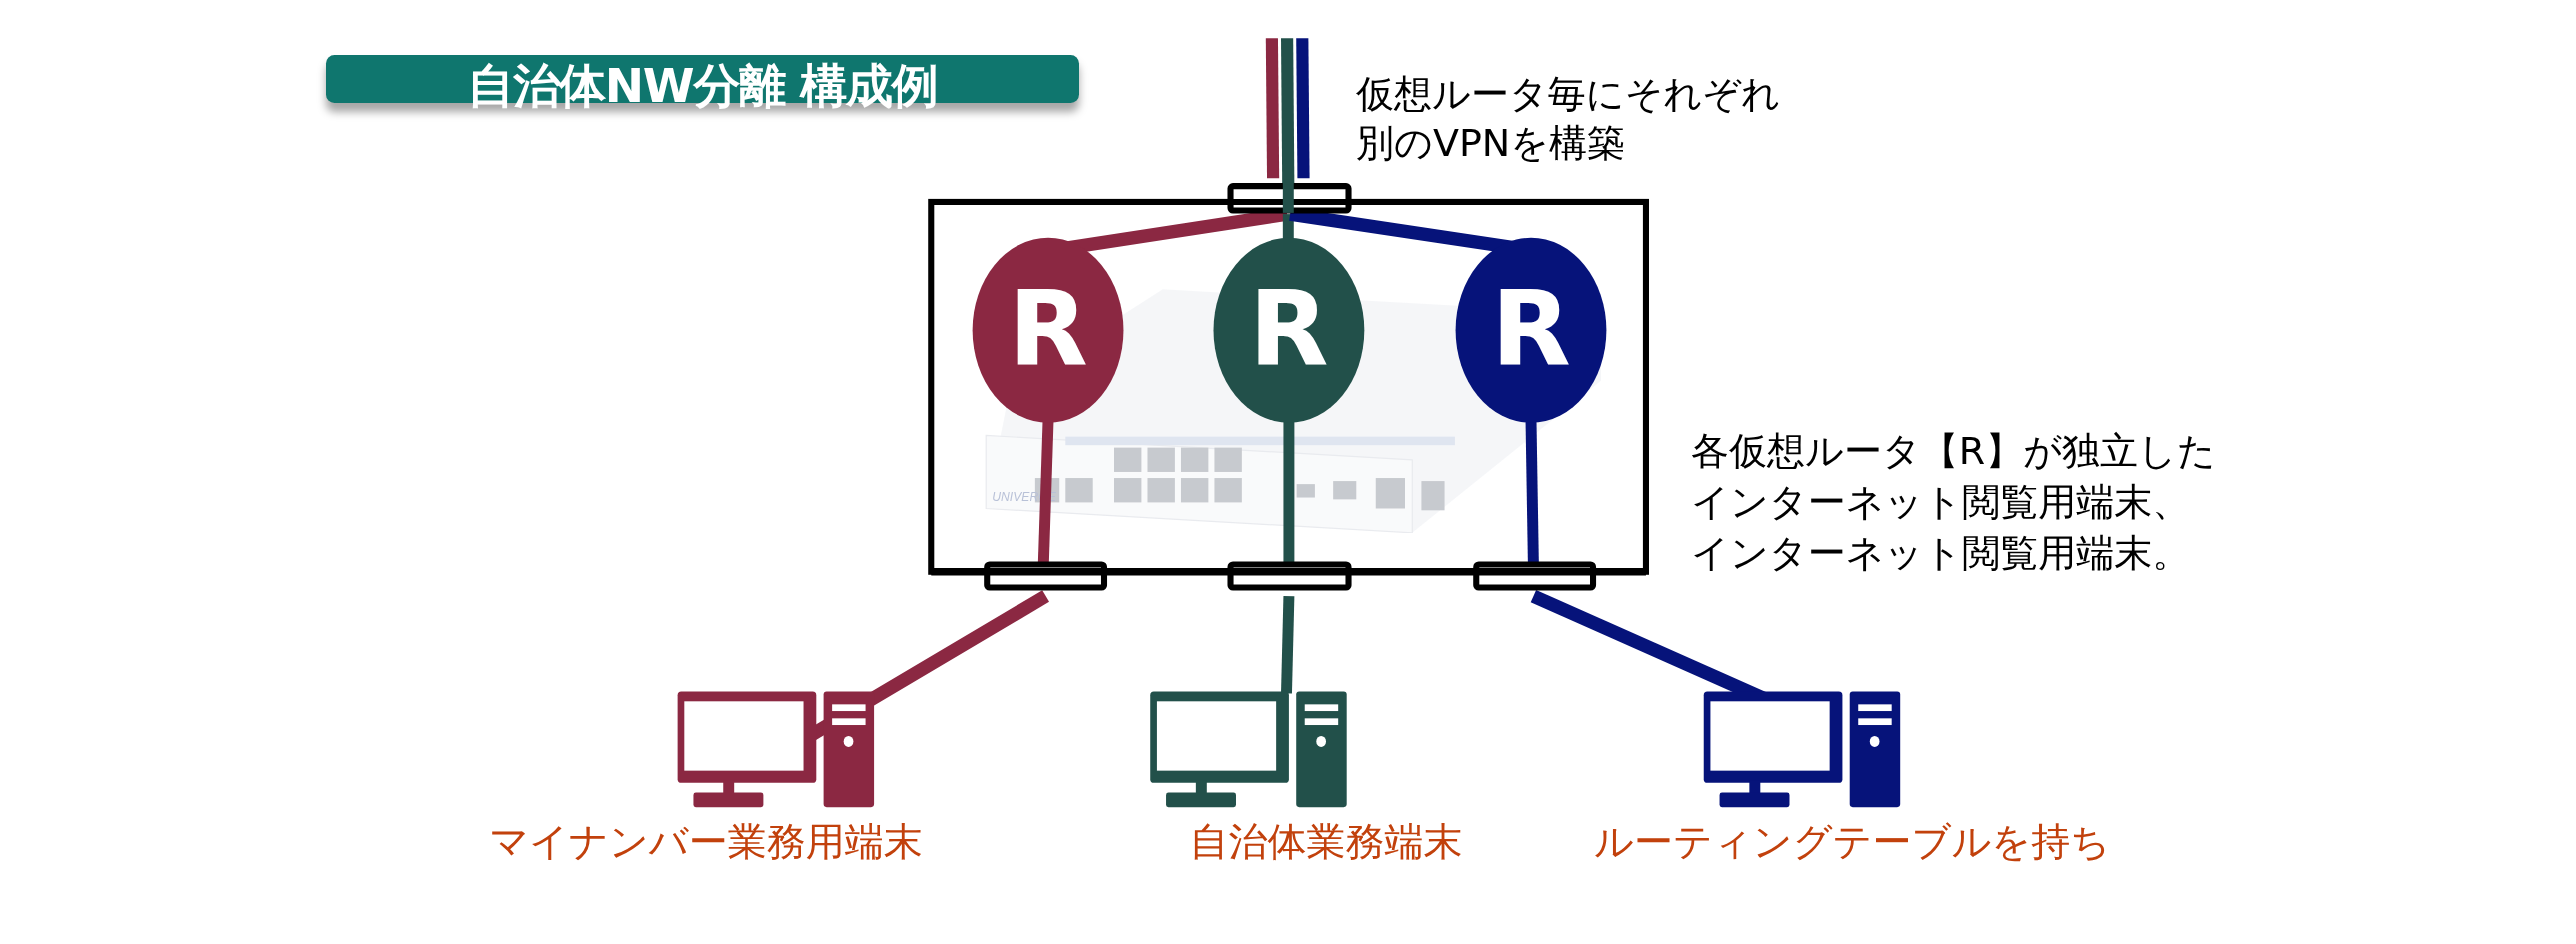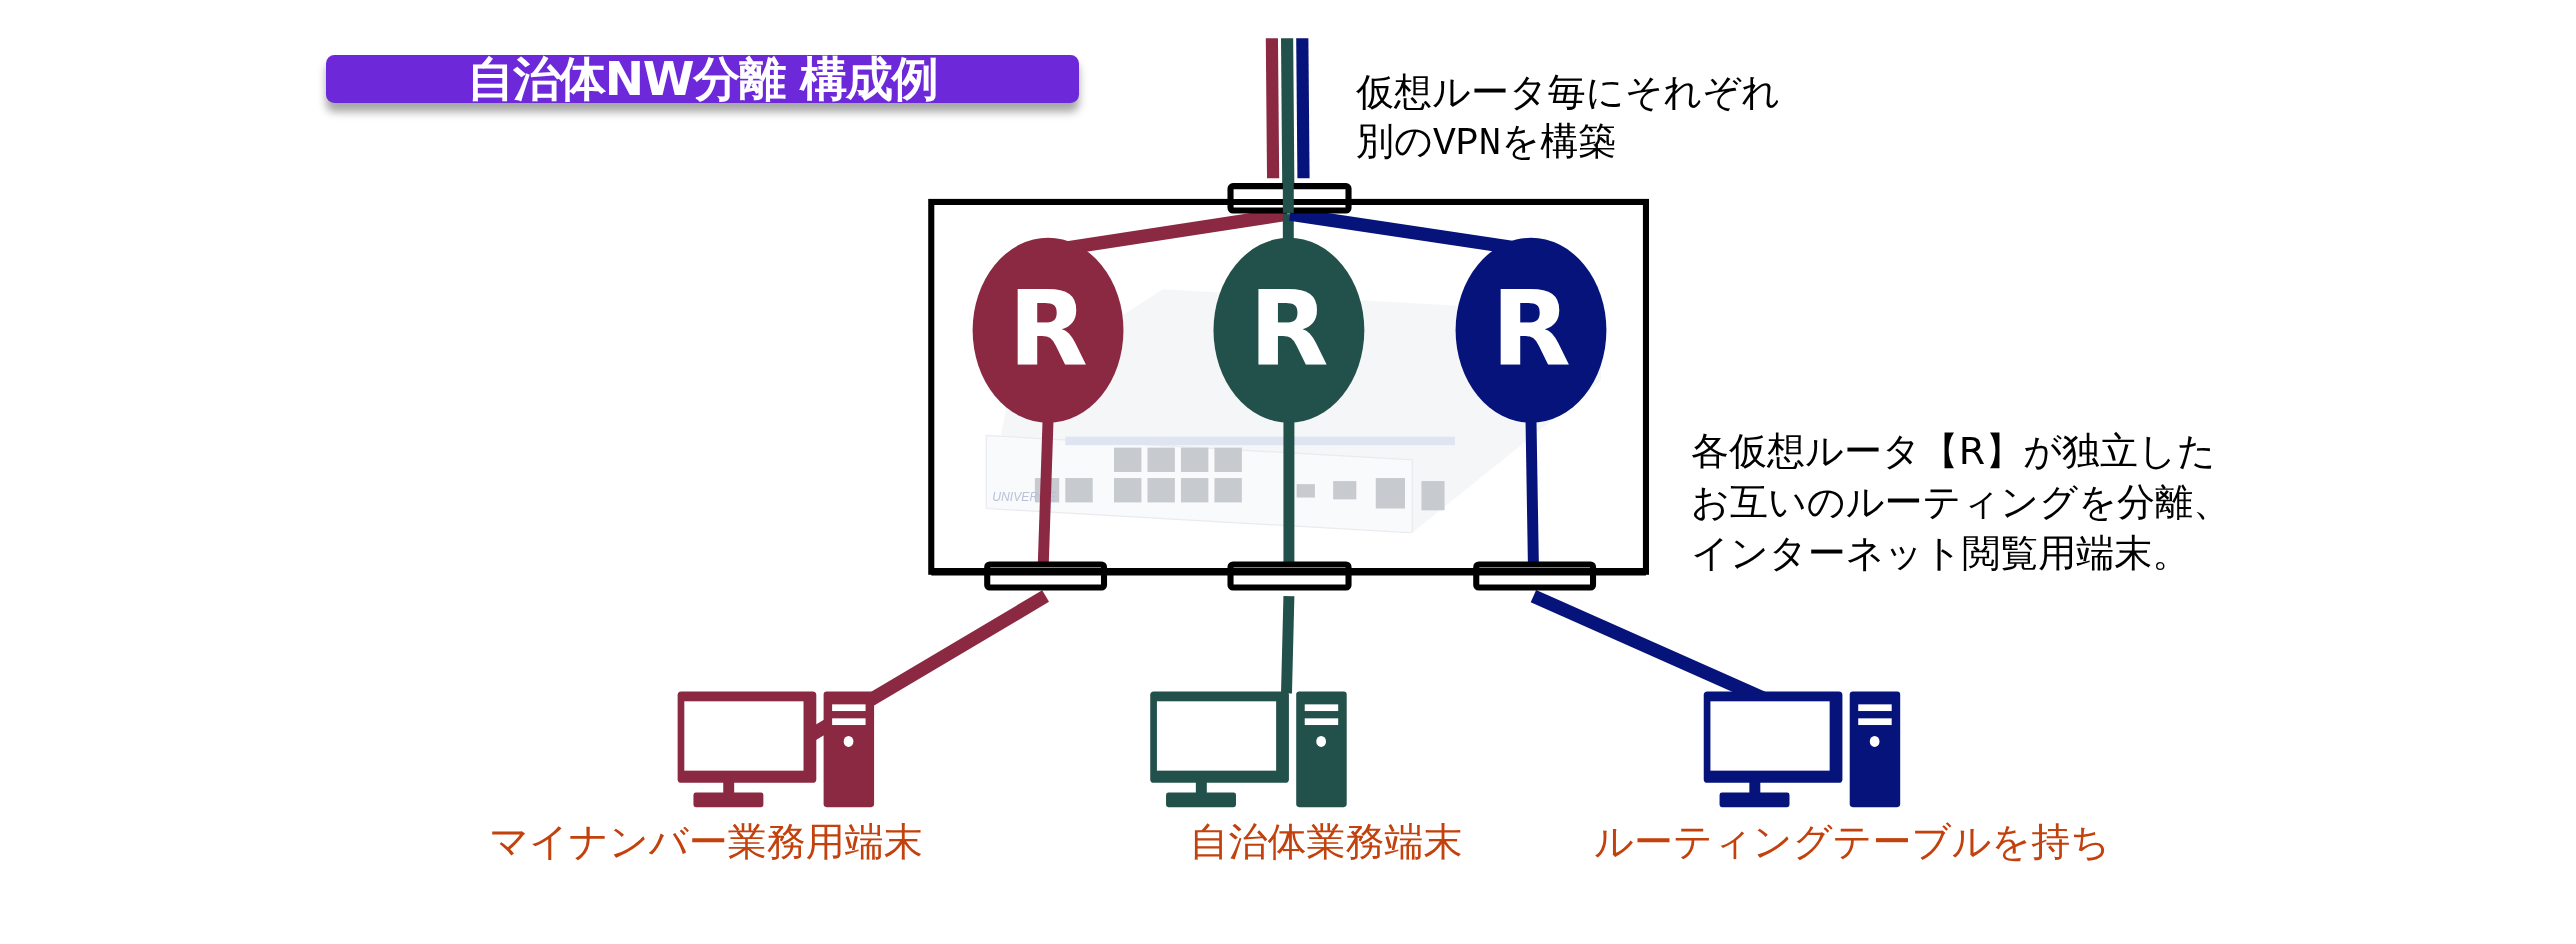--- a/index.html
+++ b/index.html
@@ -1,46 +1,46 @@
 <!DOCTYPE html>
 <html style="font-size:9.7px"><head>
 <meta charset="utf-8">
 <style>
   html, body { margin: 0; padding: 0; background: #ffffff; }
   body { width: 2576px; height: 944px; position: relative; overflow: hidden;
          font-family: "DejaVu Sans", "Liberation Sans", sans-serif; }
   #canvas { position: absolute; left: 0; top: 0; }
   .title-badge {
     position: absolute; left: 326px; top: 55px; width: 753px; height: 48px;
-    background: #6d28d9; border-radius: 8.5px;
+    background: #0f766e; border-radius: 8.5px;
     box-shadow: 0 8.5px 8.5px rgba(0,0,0,0.35);
-    display: flex; align-items: center; justify-content: center;
+    display: flex; align-items: flex-start; justify-content: center;
     color: #ffffff; font-weight: bold; font-size: 47px; letter-spacing: -1.2px;
   }
   .note { position: absolute; color: #000; font-size: 38px; line-height: 49px; white-space: nowrap; }
-  .note-top { left: 1356px; top: 70px; font-family: Liberation Mono, monospace; }
+  .note-top { left: 1356px; top: 70px; }
   .note-right { left: 1691px; top: 426px; line-height: 51px; }
   .pc-label { position: absolute; top: 815px; font-size: 39px; color: #c2410c; white-space: nowrap; text-align: center; }
   .device-photo { position: absolute; left: 974px; top: 277px; width: 627px; height: 256px; opacity: 0.55; }
 </style>
 </head>
 <body>
 
 <div class="title-badge">
   <span>自治体NW分離 構成例</span>
 </div>
 
 <div class="note note-top">
   <div>仮想ルータ毎にそれぞれ</div>
   <div>別のVPNを構築</div>
 </div>
 
 <div class="note note-right">
   <div>各仮想ルータ【R】が独立した</div>
-  <div>お互いのルーティングを分離、</div>
+  <div>インターネット閲覧用端末、</div>
   <div>インターネット閲覧用端末。</div>
 </div>
 
 <svg class="device-photo" viewBox="0 0 1030 420">
   <polygon points="60,180 310,20 1030,60 1030,170 720,420 20,380" fill="#eef0f4"></polygon>
   <polygon points="20,260 720,300 720,420 20,380" fill="#f5f6f8" stroke="#d8dbe2" stroke-width="2"></polygon>
   <rect x="150" y="262" width="640" height="14" fill="#c6d0e4"></rect>
   <g fill="#9a9fa8">
     <rect x="230" y="280" width="45" height="40"></rect>
       <rect x="285" y="280" width="45" height="40"></rect>

